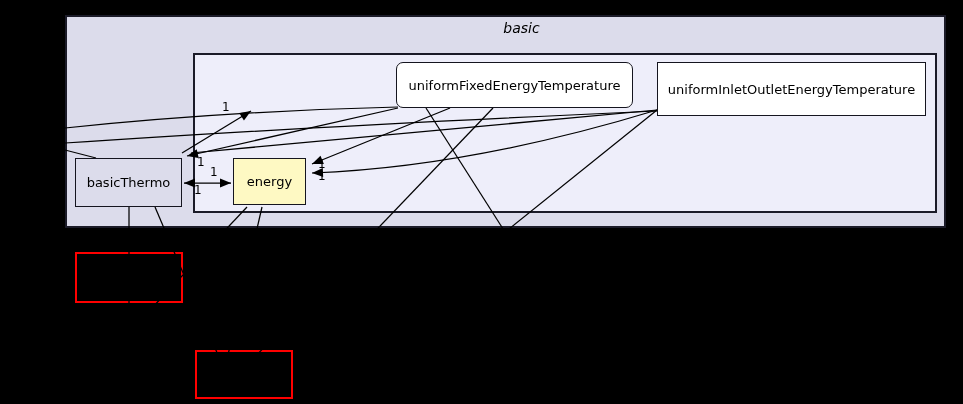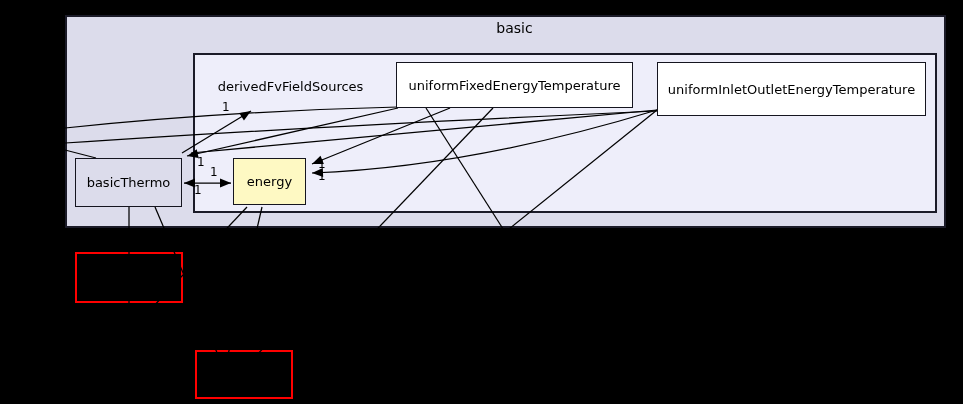--- a/index.html
+++ b/index.html
@@ -50,26 +50,25 @@
       <path d="M 65 150 L 96 158" fill="none" stroke="#000000" stroke-width="1.25"></path>
       <path d="M 426 108 L 505 232" fill="none" stroke="#000000" stroke-width="1.25"></path>
       <path d="M 493 108 L 250 362" fill="none" stroke="#000000" stroke-width="1.25"></path>
       <path d="M 657 110 L 357 351" fill="none" stroke="#000000" stroke-width="1.25"></path>
       <path d="M 247 207 L 150 310" fill="none" stroke="#000000" stroke-width="1.25"></path>
       <path d="M 262 207 L 228 355" fill="none" stroke="#000000" stroke-width="1.25"></path>
       <path d="M 155 207 L 218 355" fill="none" stroke="#000000" stroke-width="1.25"></path>
       <path d="M 129 207 L 129 320" fill="none" stroke="#000000" stroke-width="1.25"></path>
     </svg>
 
-  <div class="cluster-label" id="outer-cluster-label" style="left: 74px; top: 20px; width: 881px;">basic</div>
+  <div class="cluster-label" id="outer-cluster-label" style="left: 81px; top: 20px; width: 881px; font-style: italic;">basic</div>
 
-  <div class="cluster-label" id="inner-cluster-label" style="left: 198px; top: 79px; width: 185px; font-size: 13px;">derivedFvFieldSources</div>
 
   <div id="nodes-layer">
-      <div class="node" style="left: 396px; top: 62px; width: 237px; height: 46px; background: rgb(255, 255, 255);">uniformFixedEnergyTemperature</div>
+      <div class="node" style="left: 396px; top: 62px; width: 237px; height: 46px; background: rgb(255, 255, 255); border-radius: 7px;">uniformFixedEnergyTemperature</div>
       <div class="node" style="left: 657px; top: 62px; width: 269px; height: 54px; background: rgb(255, 255, 255);">uniformInletOutletEnergyTemperature</div>
       <div class="node" style="left: 233px; top: 158px; width: 73px; height: 47px; background: #fef9c3;">energy</div>
       <div class="node" style="left: 75px; top: 158px; width: 107px; height: 49px; background: rgb(220, 220, 235);">basicThermo</div>
     </div>
   <div id="edge-labels-layer">
       <span class="edge-label" style="left: 222px; top: 101px;">1</span>
       <span class="edge-label" style="left: 197px; top: 156px;">1</span>
       <span class="edge-label" style="left: 210px; top: 166px;">1</span>
       <span class="edge-label" style="left: 194px; top: 184px;">1</span>
       <span class="edge-label" style="left: 318px; top: 158px;">1</span>

